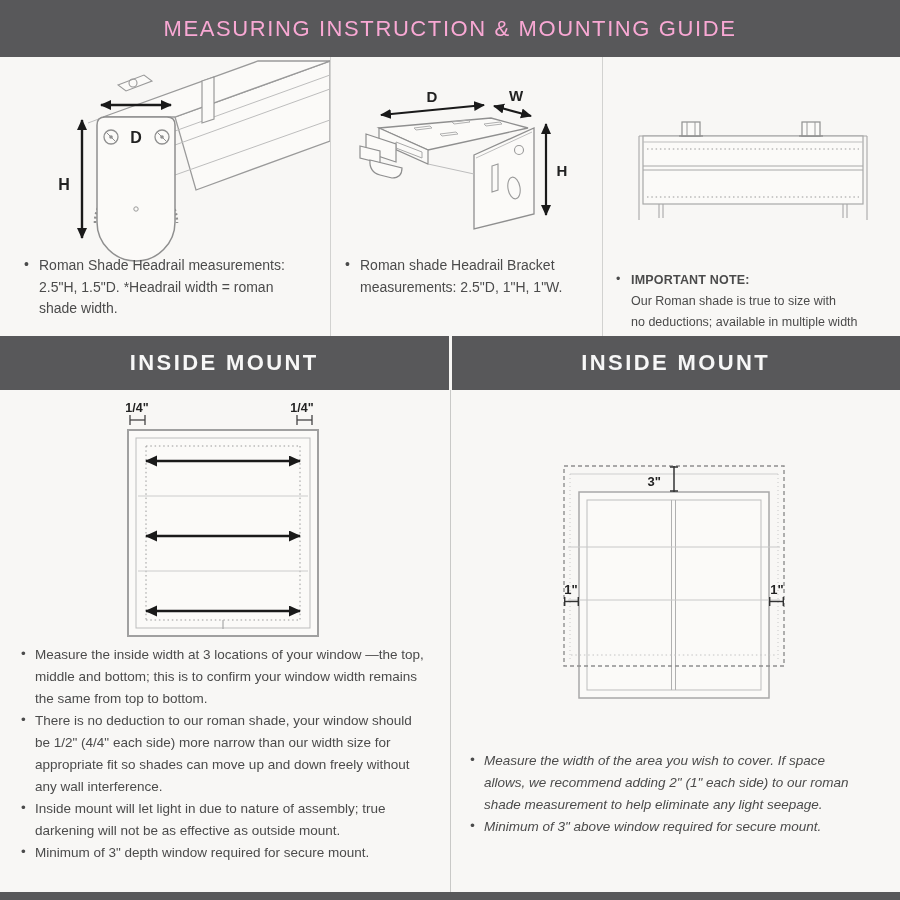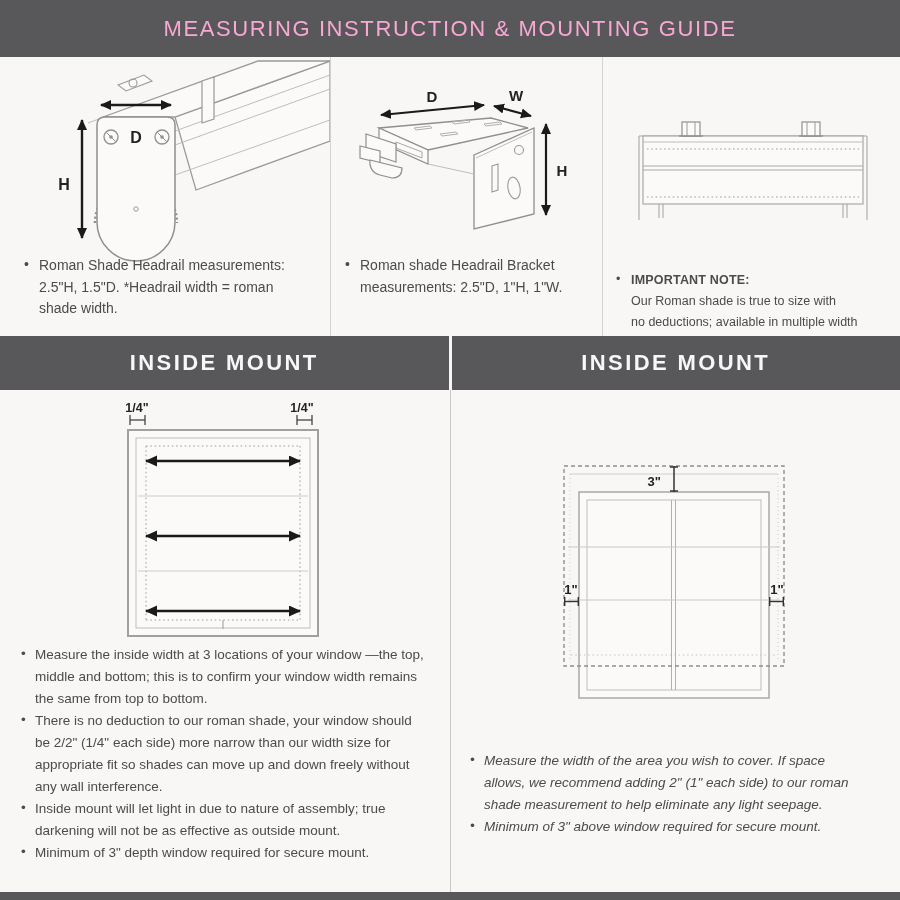--- a/index.html
+++ b/index.html
@@ -228,21 +228,21 @@
 
         <line x1="41" y1="63" x2="195" y2="63" stroke="#1a1a1a" stroke-width="2.6" marker-start="url(#ai)" marker-end="url(#ai)"></line>
         <line x1="41" y1="138" x2="195" y2="138" stroke="#1a1a1a" stroke-width="2.6" marker-start="url(#ai)" marker-end="url(#ai)"></line>
         <line x1="41" y1="213" x2="195" y2="213" stroke="#1a1a1a" stroke-width="2.6" marker-start="url(#ai)" marker-end="url(#ai)"></line>
       </svg>
       <ul class="blist inside-list">
         <li><span class="wrap-lines">Measure the inside width at 3 locations of your window —the top,
 middle and bottom; this is to confirm your window width remains
 the same from top to bottom.</span></li>
         <li><span class="wrap-lines">There is no deduction to our roman shade, your window should
-be 2/2" (1/4" each side) more narrow than our width size for
+be 1/2" (4/4" each side) more narrow than our width size for
 appropriate fit so shades can move up and down freely without
 any wall interference.</span></li>
         <li><span class="wrap-lines">Inside mount will let light in due to nature of assembly; true
 darkening will not be as effective as outside mount.</span></li>
         <li><span class="wrap-lines">Minimum of 3" depth window required for secure mount.</span></li>
       </ul>
     </div>
 
     <div class="half half-right">
       <svg class="diagram" style="left:90px;top:60px;" width="260" height="272" viewBox="0 0 260 272">

